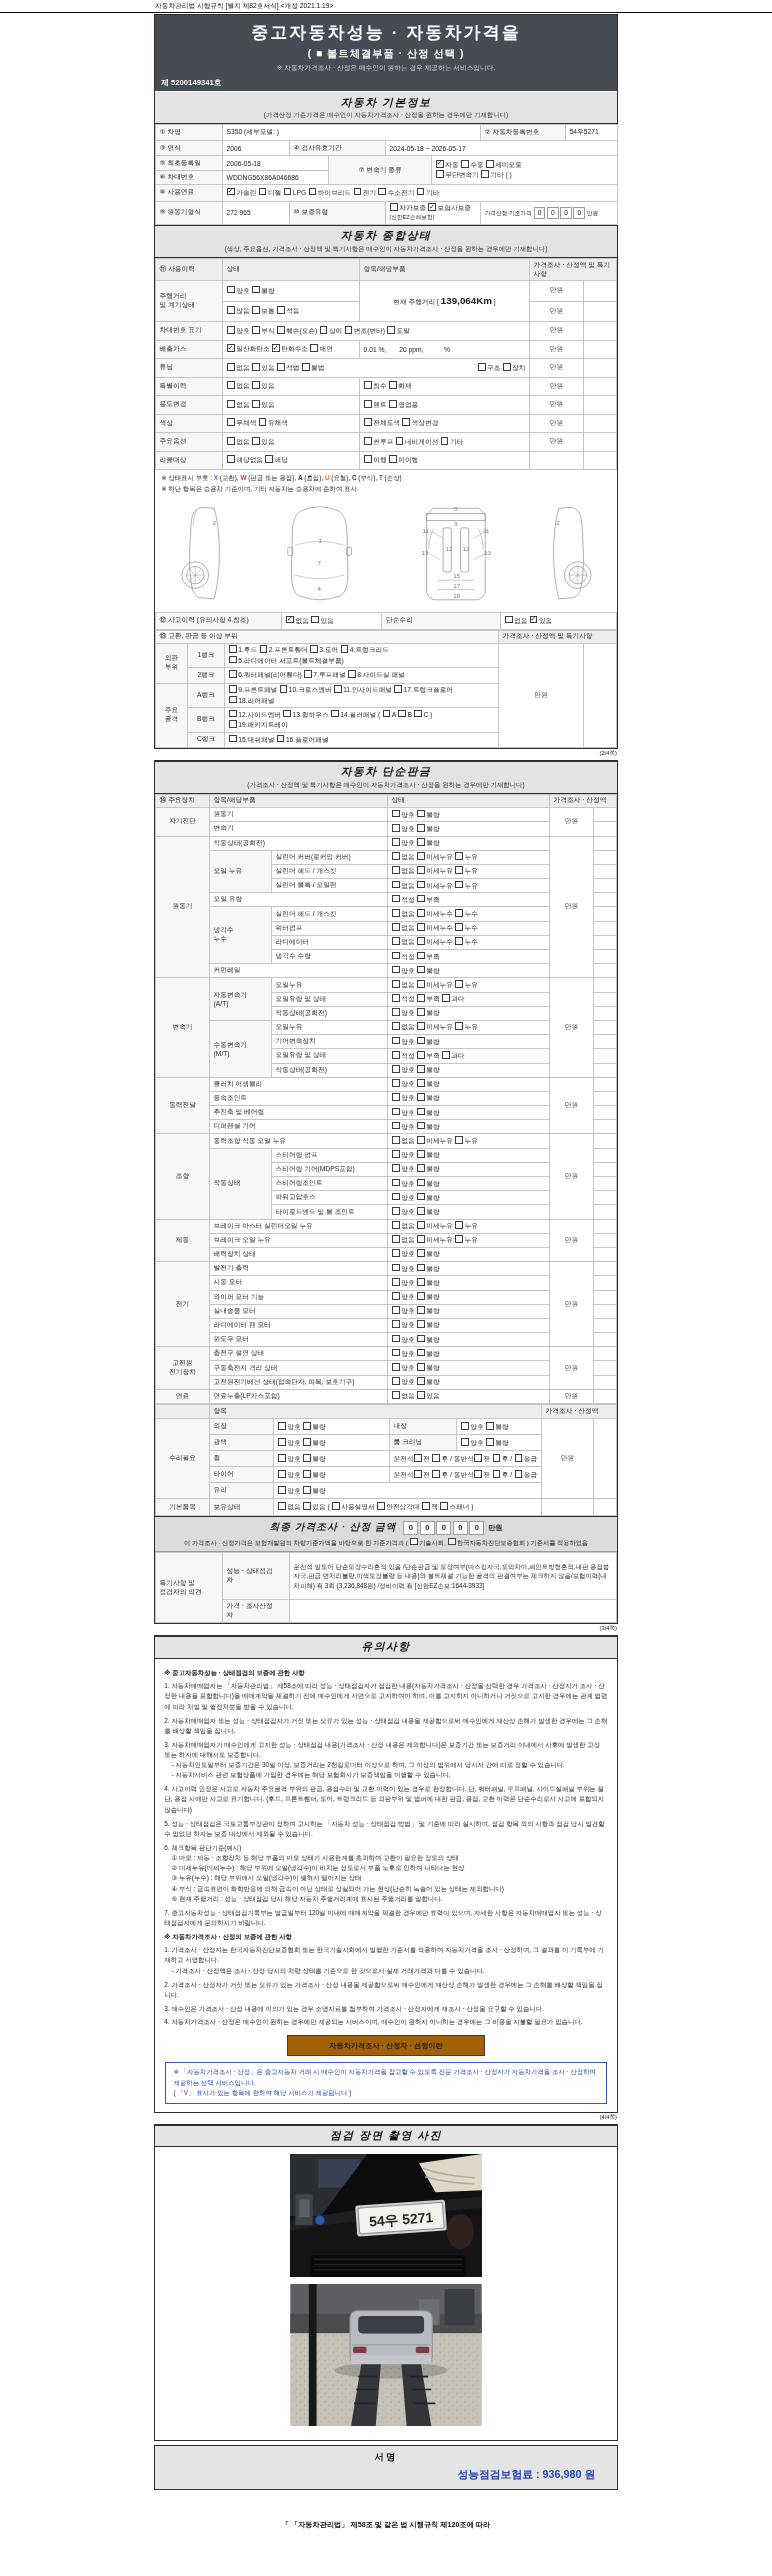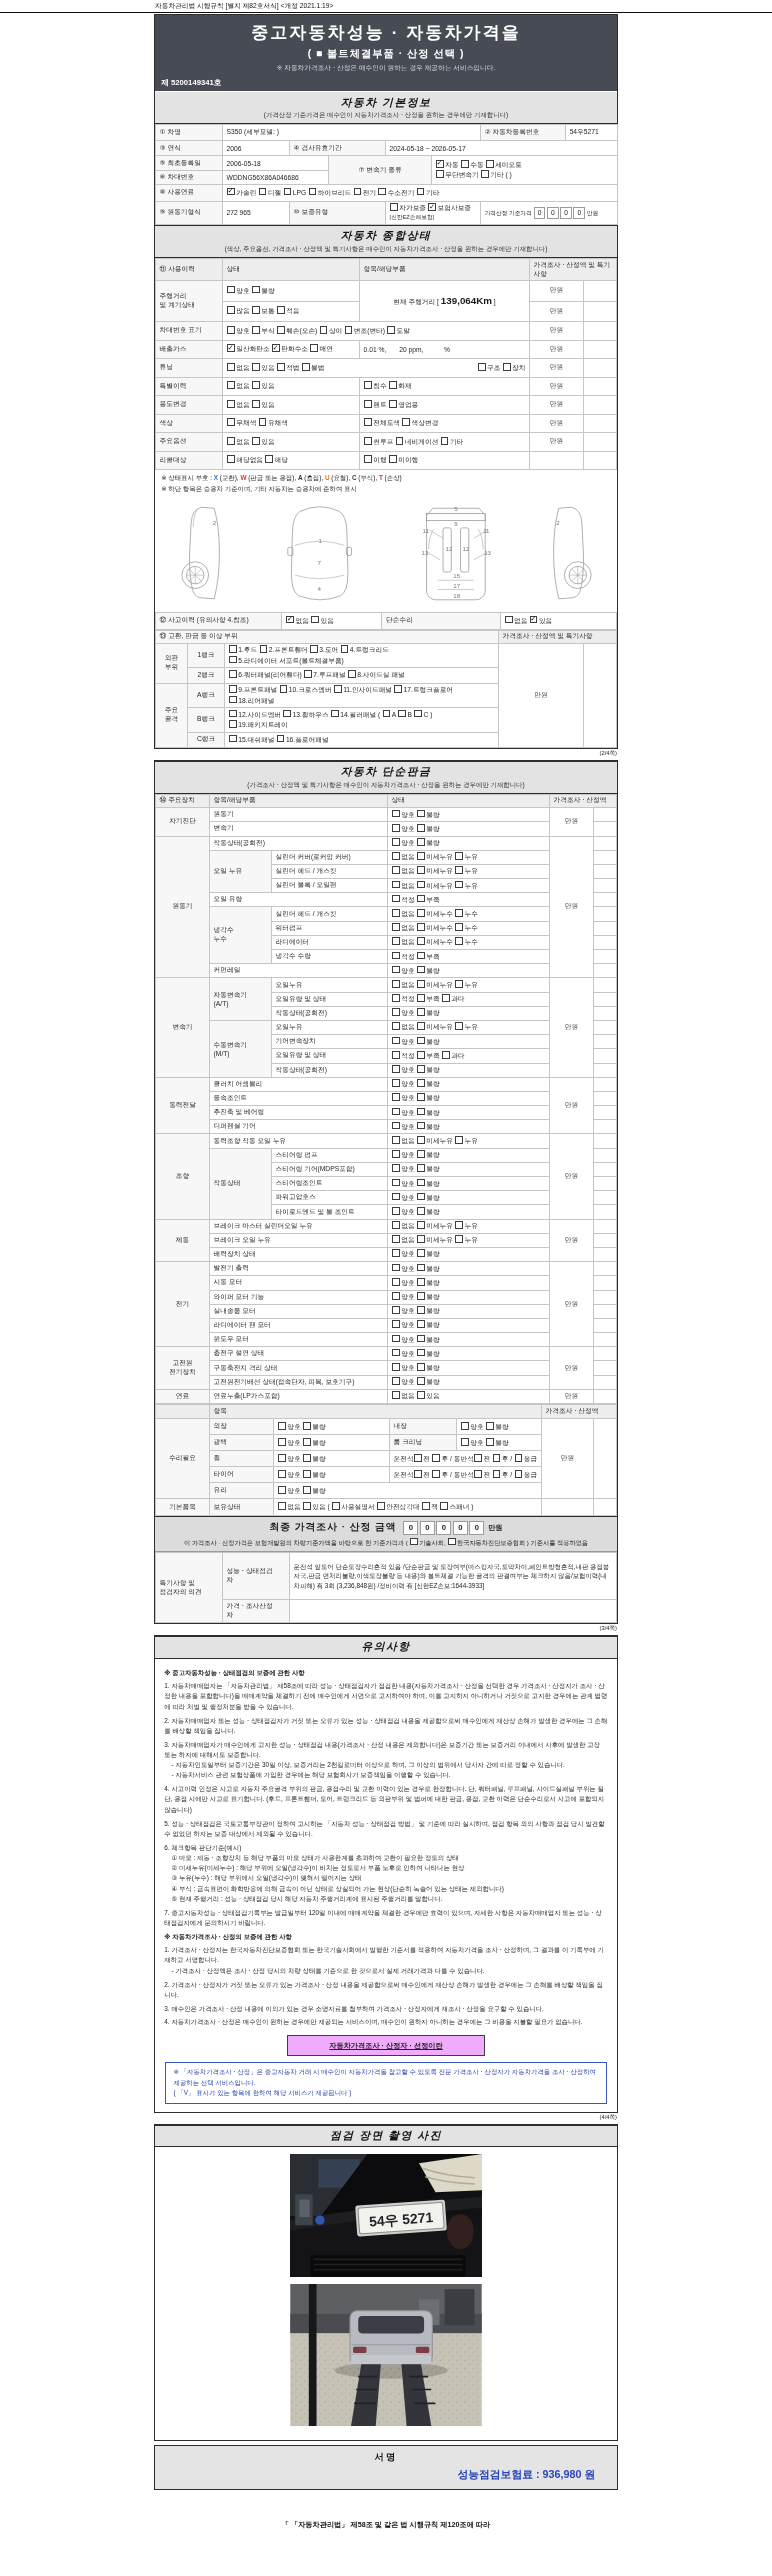--- a/index.html
+++ b/index.html
@@ -38,21 +38,21 @@
   
   .legend{padding:3.6px 5.2px 1px 6.2px;font-size:6.4px;}
   .legend div{margin-bottom:2.1px;}
   .diagrams{padding:1px 0 3.1px 0;text-align:center;}
   
   .notice-body{padding:6.2px 9.3px 5.2px 9.3px;font-size:6.4px;line-height:1.6;color:#202020;}
   .notice-body .sect{font-weight:bold;margin:3.1px 0 3.1px 0;}
   .nitem{margin-bottom:3.6px;}
   .nitem div{padding-left:7.2px;}
   .nitem div:first-child{padding-left:0;}
-  .boxlabel{display:block;width:191px;margin:7.2px auto 6.2px auto;border:1px solid #3c3c3c;text-align:center;font-weight:bold;font-size:7.2px;padding:3.6px 2.1px;background:#f0abfc;text-decoration:underline;}
+  .boxlabel{display:block;width:191px;margin:7.2px auto 6.2px auto;border:1px solid #3c3c3c;text-align:center;font-weight:bold;font-size:7.2px;padding:3.6px 2.1px;background:#a16207;}
   .bluebox{border:1px solid #3557bd;color:#1e3aa6;font-size:6.4px;line-height:1.6;padding:4.6px 7.2px;margin:2.1px 1px 3.1px 1px;}
   
   .photo-area{padding:7.2px 0 8.2px 0;text-align:center;}
   .photo{display:block;margin:0 auto 6.2px auto;}
   
   .signblk{background:#e4e4e4;padding:5.2px 0 6.2px 0;margin-top:4.1px;border:1.5px solid #2d2d2d;}
   .signblk .st{text-align:center;font-size:9.3px;font-weight:bold;letter-spacing:2.1px;color:#161616;}
   .signblk .fee{text-align:right;padding-right:21.6px;font-size:10.8px;font-weight:bold;color:#2b46b8;margin-top:4.1px;}
   .confirm{ text-align:center;font-size:7.2px;font-weight:bold;color:#101010;margin-top:6.2px;line-height:1.6;white-space:pre-wrap;}
   .subtle{font-size:5.7px;color:#333;}
@@ -667,21 +667,21 @@
             <td class="lb">보유상태</td>
             <td colspan="3"><span class="cb"></span>없음  <span class="cb"></span>있음 ( <span class="cb"></span>사용설명서 <span class="cb"></span>안전삼각대 <span class="cb"></span>잭 <span class="cb"></span>스패너 )</td>
             <td class="won"></td>
             <td></td>
           </tr>
         </tbody>
     </table>
 
     <div style="background:#dcdcdc;border-top:1px solid #2d2d2d;border-bottom:0.5px solid #9a9a9a;padding:4.1px 0 3.6px 0;">
       <div style="text-align:center;">
-        <span style="font-size:9.8px;font-weight:bold;letter-spacing:1px;">최종 가격조사 · 산정 금액</span>
+        <span style="font-size:9.8px;font-weight:bold;letter-spacing:1px;font-style:italic;">최종 가격조사 · 산정 금액</span>
         &nbsp;&nbsp;<span id="final-digits"><span class="digit big">0</span><span class="digit big">0</span><span class="digit big">0</span><span class="digit big">0</span><span class="digit big">0</span></span>
         <span style="font-size:7.2px;font-weight:bold;">만원</span>
       </div>
       <div style="text-align:center;font-size:6.2px;margin-top:2.6px;">이 가격조사 · 산정가격은 보험개발원의 차량기준가액을 바탕으로 한 기준가격과 ( <span class="cb"></span>기술사회, <span class="cb"></span>한국자동차진단보증협회 ) 기준서를 적용하였음</div>
     </div>
 
     <table>
       <colgroup>
           <col style="width:67px">
           <col style="width:67px">

